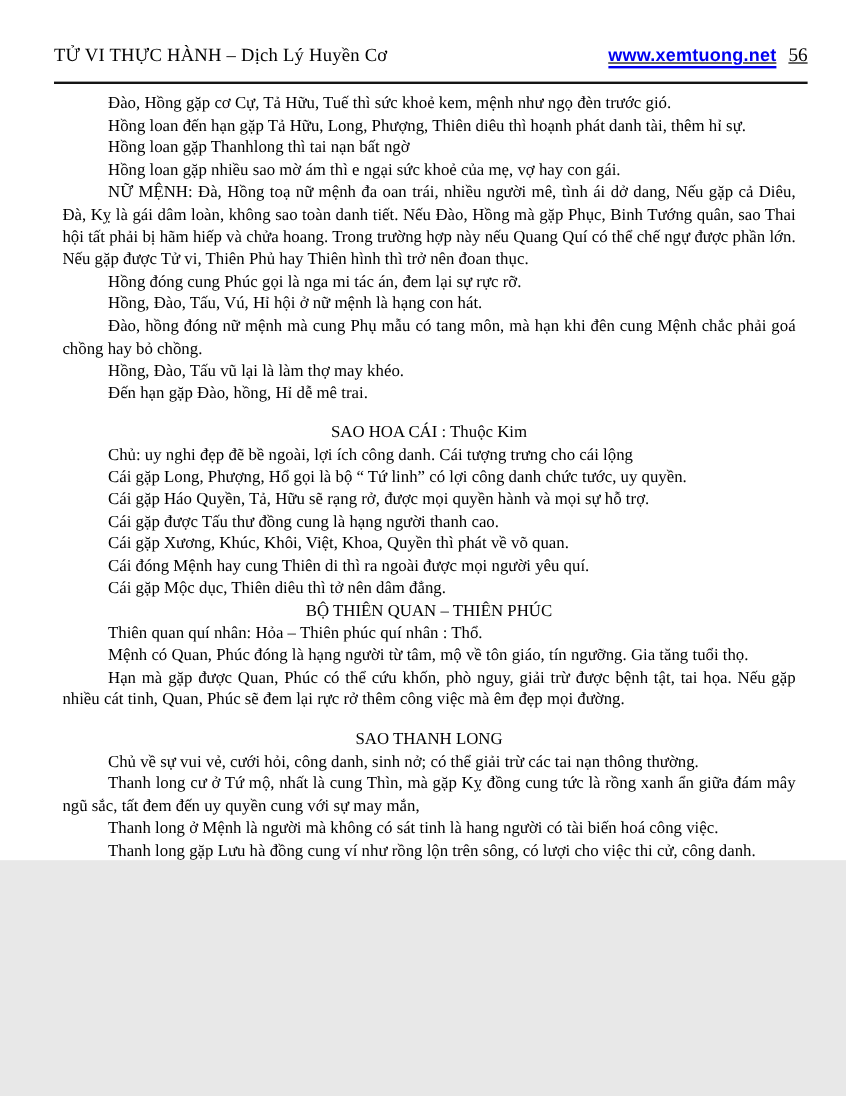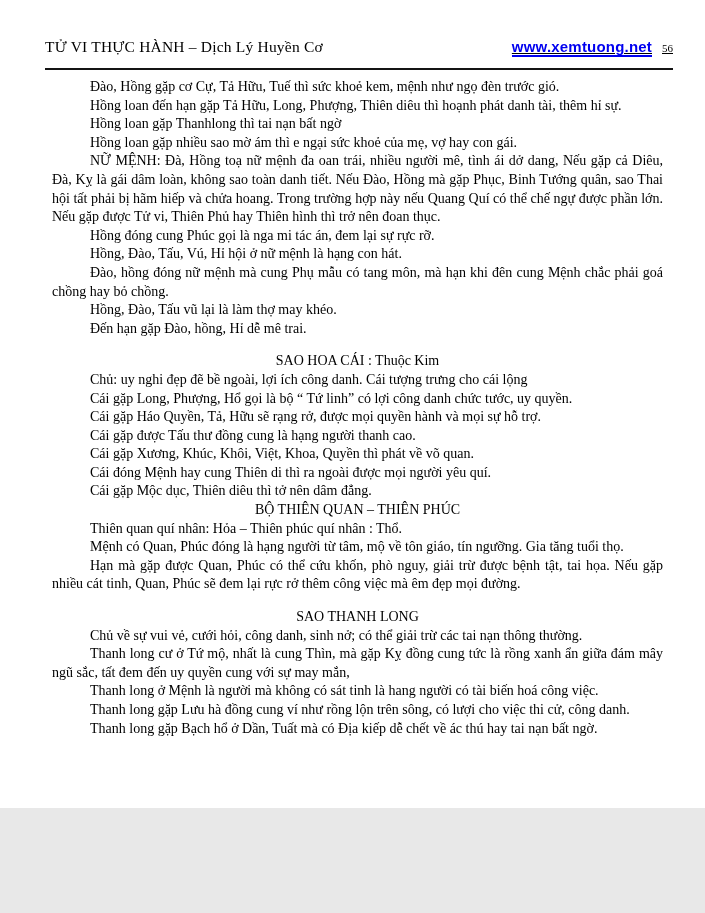--- a/index.html
+++ b/index.html
@@ -1,19 +1,19 @@
 <!DOCTYPE html>
 <html><head>
 <meta charset="utf-8">
 <style>
   html, body { margin: 0; padding: 0; background: #e8e8e8; }
   .page {
     position: relative;
     width: 705px;
-    height: 808px;
+    height: 717px;
     margin: 0 auto;
     background: #ffffff;
     color: #000000;
     font-family: "Liberation Serif", "DejaVu Serif", serif;
     overflow: hidden;
     box-sizing: border-box;
   }
   .header {
     display: flex;
     justify-content: space-between;
@@ -38,21 +38,21 @@
     font-family: "Liberation Sans", "DejaVu Sans", sans-serif;
     font-weight: bold;
     font-size: 15px;
     color: #0000f0;
     text-decoration: none;
     border-bottom: 2px solid #0000f0;
     letter-spacing: 0.2px;
     cursor: pointer;
   }
   .page-num {
-    font-size: 11px;
+    font-size: 16px;
   }
   .content {
     margin: 8px 42px 0 52px;
     font-size: 14px;
     line-height: 18.6px;
     text-align: justify;
   }
   .content p {
     margin: 0;
     text-indent: 38px;

